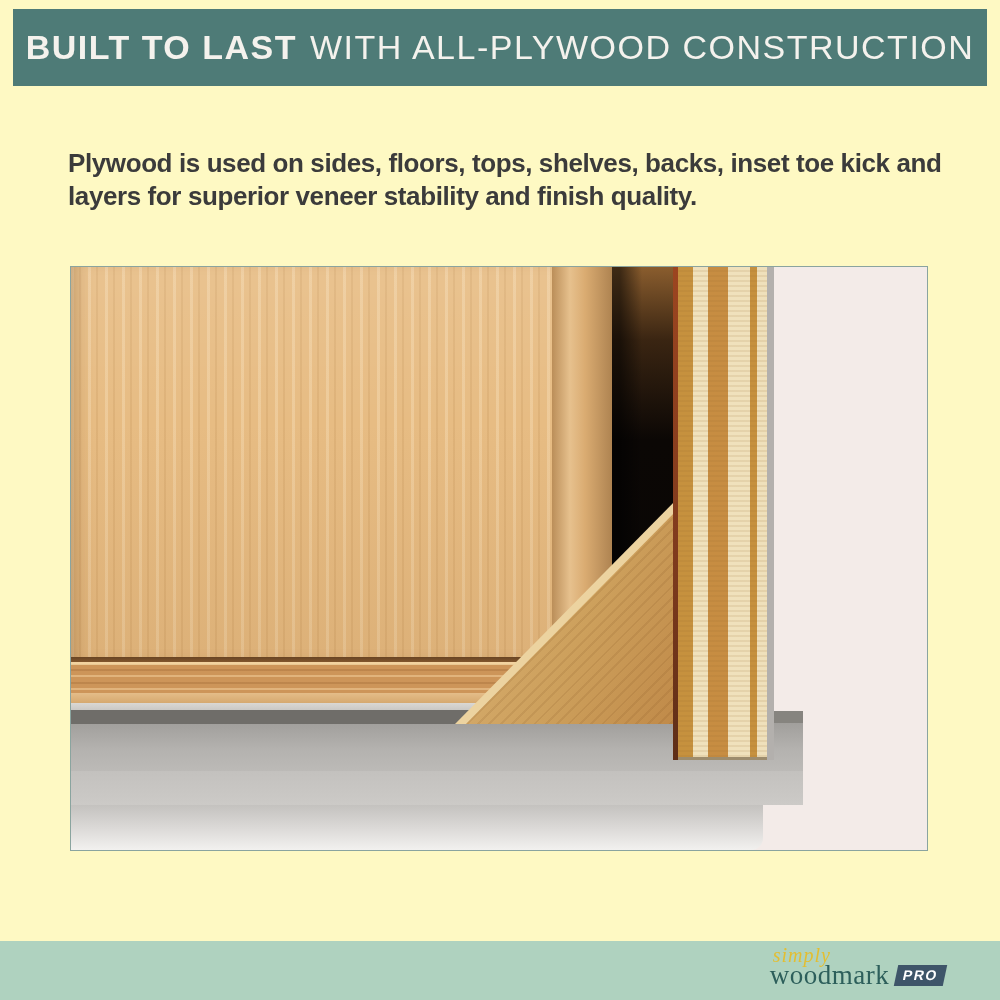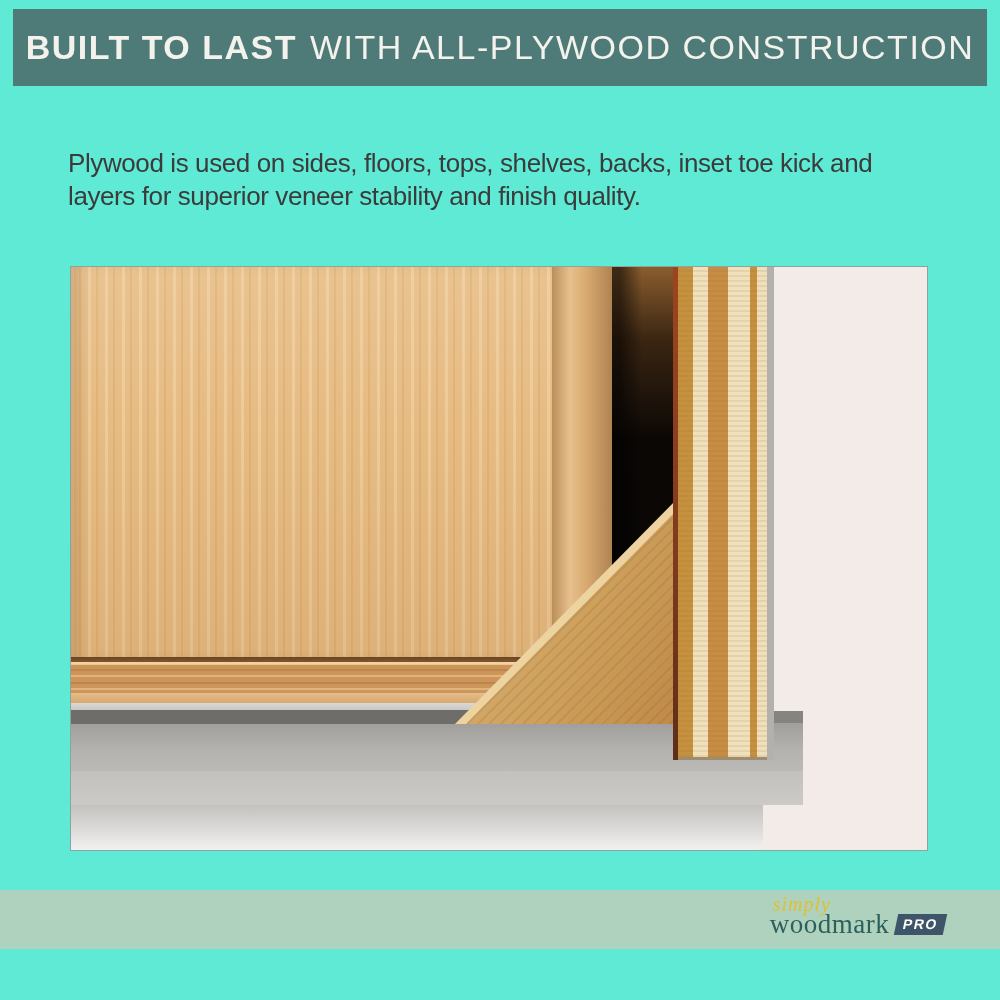--- a/index.html
+++ b/index.html
@@ -1,19 +1,19 @@
 <!DOCTYPE html>
 <html style="--header-bg: #4e7b77; --header-text: #f4f2ed; --body-text: #3b3b3b; --frame-border: #8aa49f; --wall: #f3ebe8; --footer-bg: #afd2bf; --logo-simply: #e3be31; --logo-woodmark: #2d5f5b; --pro-bg: #3e5569; --pro-text: #ffffff;"><head>
 <meta charset="utf-8">
 <style>
   * { box-sizing: border-box; margin: 0; padding: 0; }
   html,body { background:#ffffff; }
   #page {
     position: relative; width: 1000px; height: 1000px;
-    background: #5eead4; overflow: hidden;
+    background: #fef9c3; overflow: hidden;
     font-family: "Liberation Sans", sans-serif;
   }
 
   
   .header-banner {
     position: absolute; left: 13px; top: 9px; width: 974px; height: 77px;
     background: var(--header-bg);
     display: flex; align-items: center; justify-content: center;
   }
   .header-title {
@@ -21,20 +21,21 @@
     white-space: nowrap;
   }
   .header-title .t-bold { font-weight: 700; }
   .header-title .t-reg  { font-weight: 400; margin-left: 13px; }
 
   
   .body-paragraph {
     position: absolute; left: 68px; top: 147px; width: 880px;
     color: var(--body-text); font-size: 26px; line-height: 32.5px;
     letter-spacing: -0.4px;
+    font-weight: bold;
   }
   .body-paragraph .pline { display: block; white-space: nowrap; }
 
   
   .figure {
     position: absolute; left: 70px; top: 266px; width: 858px; height: 585px;
     border: 1px solid var(--frame-border);
     background: var(--wall);
     overflow: hidden;
   }
@@ -113,21 +114,21 @@
         linear-gradient(90deg,
           #c6913e 0 15px,  #f0e1bc 15px 30px,
           #c78d42 30px 50px, #f0e1bc 50px 72px,
           #c6913e 72px 79px, #efe0bb 79px 89px);
       border-bottom: 3px solid #9d8c6d;
   }
   .side-panel-outer-veneer { left: 696px; top: 0; width: 7px; height: 493px; background: #b3b0ad; }
 
   
   .footer-bar {
-    position: absolute; left: 0; top: 890px; width: 1000px; height: 59px;
+    position: absolute; left: 0; top: 941px; width: 1000px; height: 59px;
     background: var(--footer-bg);
   }
   .brand-logo { position: absolute; right: 55px; bottom: 11px; line-height: 1; }
   .logo-simply {
     display: block; margin-left: 28px; margin-bottom: -3px;
     font-family: "Liberation Serif", serif; font-style: italic;
     font-size: 20px; color: var(--logo-simply); letter-spacing: 1px;
   }
   .logo-row { display: flex; align-items: center; margin-left: 25px; }
   .logo-woodmark {

